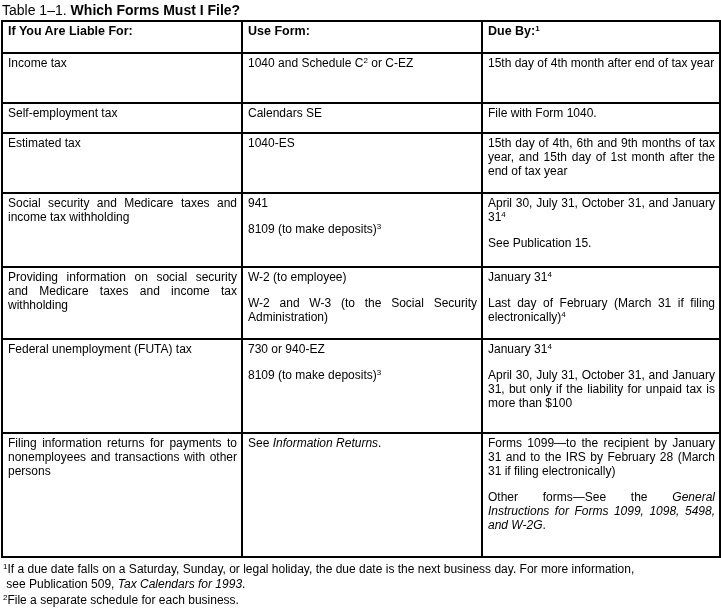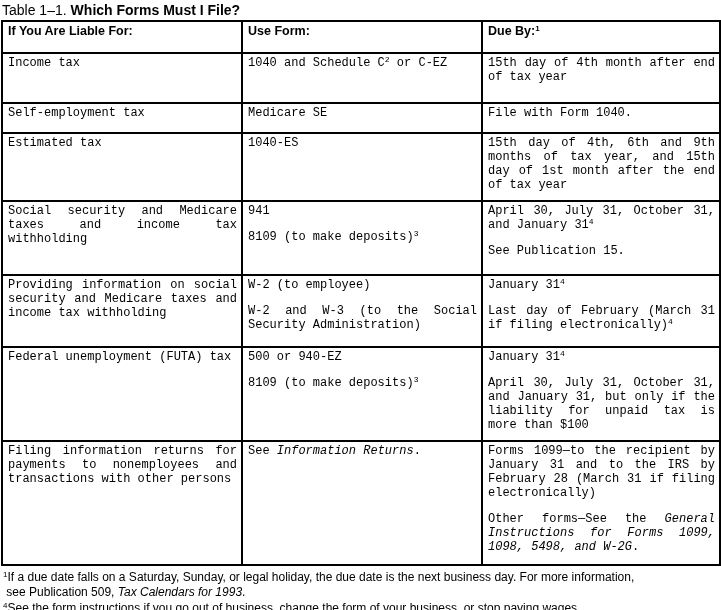--- a/index.html
+++ b/index.html
@@ -52,21 +52,20 @@
   tbody tr:nth-child(2) td { height: 18px; }
   tbody tr:nth-child(3) td { height: 48px; }
   tbody tr:nth-child(4) td { height: 62px; margin-left: 24px; }
   tbody tr:nth-child(5) td { height: 60px; }
   tbody tr:nth-child(6) td { height: 82px; }
   tbody tr:nth-child(7) td { height: 112px; }
   tbody tr:nth-child(8) td { height: 20px; }
   .para {
     text-align: justify;
     margin: 0;
-    font-family: Liberation Mono, monospace;
   }
   .para + .para {
     margin-top: 12px;
   }
   sup {
     font-size: 8px;
     line-height: 0;
     vertical-align: 4px;
   }
   .footnotes {
@@ -123,21 +122,21 @@
           </td>
           <td>
             <div class="para"><span>15th day of 4th month after end of tax year</span></div>
           </td>
         </tr>
         <tr>
           <td>
             <div class="para"><span>Self-employment tax</span></div>
           </td>
           <td>
-            <div class="para"><span>Medicare SE</span></div>
+            <div class="para"><span>Calendars SE</span></div>
           </td>
           <td>
             <div class="para"><span>File with Form 1040.</span></div>
           </td>
         </tr>
         <tr>
           <td>
             <div class="para"><span>Estimated tax</span></div>
           </td>
           <td>
@@ -171,21 +170,21 @@
           <td>
             <div class="para"><span>January 31</span><sup>4</sup></div>
             <div class="para"><span>Last day of February (March 31 if filing electronically)</span><sup>4</sup></div>
           </td>
         </tr>
         <tr>
           <td>
             <div class="para"><span>Federal unemployment (FUTA) tax</span></div>
           </td>
           <td>
-            <div class="para"><span>500 or 940-EZ</span></div>
+            <div class="para"><span>730 or 940-EZ</span></div>
             <div class="para"><span>8109 (to make deposits)</span><sup>3</sup></div>
           </td>
           <td>
             <div class="para"><span>January 31</span><sup>4</sup></div>
             <div class="para"><span>April 30, July 31, October 31, and January 31, but only if the liability for unpaid tax is more than $100</span></div>
           </td>
         </tr>
         <tr>
           <td>
             <div class="para"><span>Filing information returns for payments to nonemployees and transactions with other persons</span></div>
@@ -197,16 +196,17 @@
             <div class="para"><span>Forms 1099—to the recipient by January 31 and to the IRS by February 28 (March 31 if filing electronically)</span></div>
             <div class="para"><span>Other forms—See the </span><i>General Instructions for Forms 1099, 1098, 5498, and W-2G</i><span>.</span></div>
           </td>
         </tr>
       </tbody>
   </table>
 
   <div class="footnotes">
       <div class="footnote"><sup>1</sup><span>If a due date falls on a Saturday, Sunday, or legal holiday, the due date is the next business day. For more information,
  see Publication 509, </span><i>Tax Calendars for 1993</i><span>.</span></div>
+      <div class="footnote"><sup>2</sup><span>File a separate schedule for each business.</span></div>
       <div class="footnote"><sup>4</sup><span>See the form instructions if you go out of business, change the form of your business, or stop paying wages.</span></div>
     </div>
 
 </div>
 
 </body></html>

